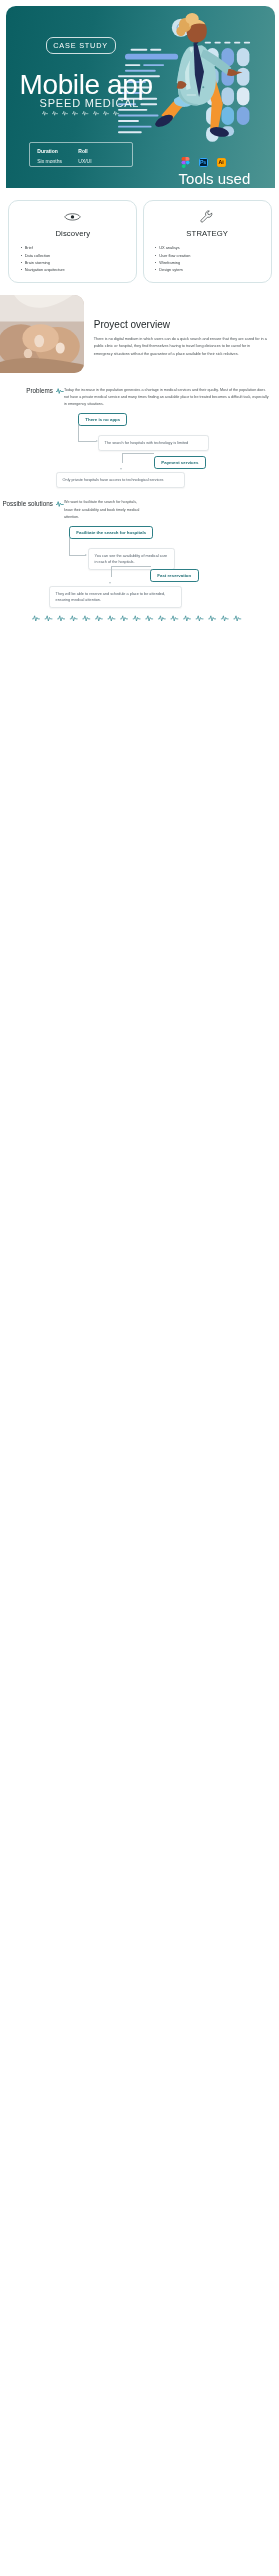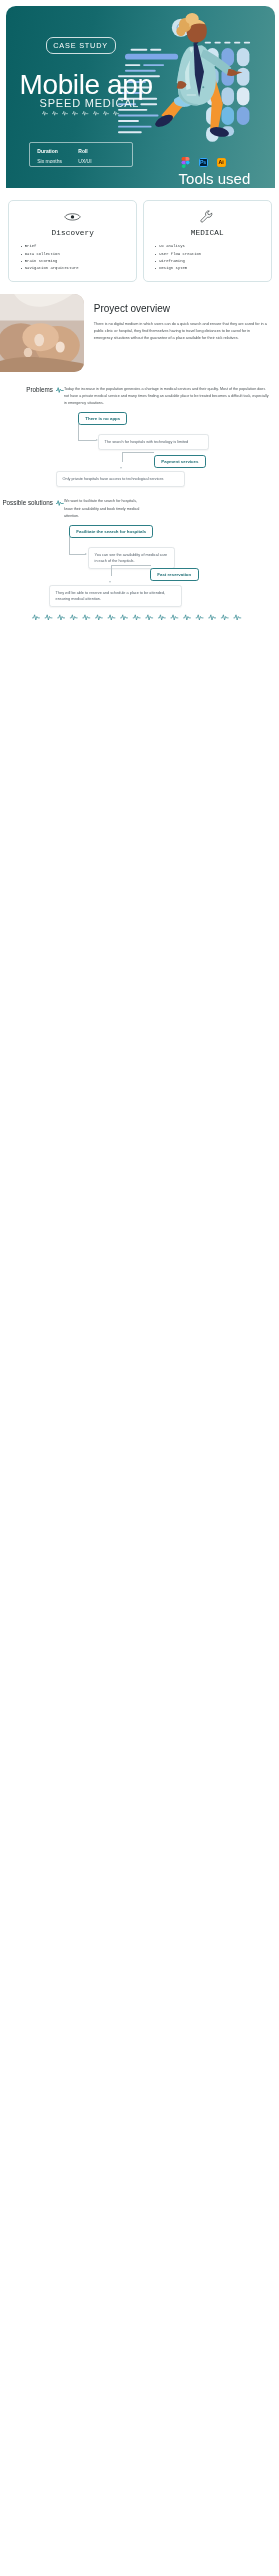--- a/index.html
+++ b/index.html
@@ -25,29 +25,29 @@
   .tools-label{position:absolute;left:173px;top:136px;font-size:15px;color:#fff;margin-top:28px;}
   .tools-icons{position:absolute;left:175px;top:151px;display:flex;gap:9px;align-items:center;}
   .t-ico{width:9px;height:9px;border-radius:1.7px;display:flex;align-items:center;justify-content:center;
     font-size:5.2px;font-weight:bold;}
   .ps{background:#001e36;color:#31a8ff;border:0.5px solid #31a8ff;}
   .ai{background:#ffab00;color:#330000;border:0.5px solid #ff9a00;}
   .hero-illus{position:absolute;left:98px;top:0;width:172px;height:182px;}
 
   
   .cards{display:flex;gap:5.6px;padding:12.6px 8.4px 0 8.4px;}
-  .card{flex:1;border:0.7px solid #d6e4e6;border-radius:5px;padding:8.4px 4.2px 9px 4.2px;text-align:center;background:#fff;font-family:Liberation Mono, monospace;}
+  .card{flex:1;border:0.7px solid #d6e4e6;border-radius:10px;padding:8.4px 4.2px 9px 4.2px;text-align:center;background:#fff;}
   .card .ic{height:15.4px;display:flex;align-items:center;justify-content:center;margin-bottom:4.2px;}
   .card h3{font-size:7.7px;font-weight:400;color:#22292b;margin-bottom:6.3px;letter-spacing:0.1px;}
   .card ul{list-style:none;text-align:left;padding-left:7px;}
   .card li{font-size:3.9px;color:#3b4245;line-height:1.85;position:relative;padding-left:4.2px;}
   .card li:before{content:"";position:absolute;left:0;top:2.9px;width:1.1px;height:1.1px;border-radius:50%;background:#3b4245;}
 
   
-  .overview{display:flex;margin-top:11.2px;align-items:flex-start;}
+  .overview{display:flex;margin-top:11.2px;align-items:center;}
   .ov-photo{width:84px;height:78px;border-radius:0 9.8px 9.8px 0;overflow:hidden;flex:none;position:relative;}
   .ov-text{padding:9.8px 11.2px 0 9.8px;}
   .ov-text h2{font-size:10px;font-weight:400;color:#1d2326;margin-bottom:6.3px;}
   .ov-text p{font-size:3.8px;line-height:1.95;color:#4a5154;}
   .pflex{display:flex;margin-top:14px;}
   .plabel{width:64px;flex:none;display:flex;align-items:flex-start;justify-content:flex-end;gap:3.5px;padding-top:0.7px;}
   .plabel span{font-size:6.3px;color:#1d2326;}
   .pbody{flex:1;font-size:3.7px;line-height:1.95;color:#4a5154;padding-right:9.8px;}
   .flowwrap{position:relative;margin-top:4.9px;height:78px;}
   .chip{position:absolute;border:0.7px solid #2d7f86;border-radius:2.8px;background:#fff;color:#1f6e75;
@@ -228,21 +228,21 @@
       <li>Brain storming</li>
       <li>Navigation arquitecture</li>
     </ul>
   </div>
   <div class="card">
     <div class="ic">
       <svg width="14" height="14" viewBox="0 0 22 22">
             <path d="M14.6 1.4a5.2 5.2 0 00-5.5 7.2L1.9 15.8a1.9 1.9 0 102.7 2.7l7.2-7.2a5.2 5.2 0 006.5-6.7l-2.9 2.9-2.7-.6-.6-2.7z" fill="none" stroke="#22292b" stroke-width="1"></path>
           </svg>
     </div>
-    <h3>MEDICAL</h3>
+    <h3>STRATEGY</h3>
     <ul>
       <li>UX analisys</li>
       <li>User flow creation</li>
       <li>Wireframing</li>
       <li>Design sytem</li>
     </ul>
   </div>
 </div>
 
 <div class="overview">

